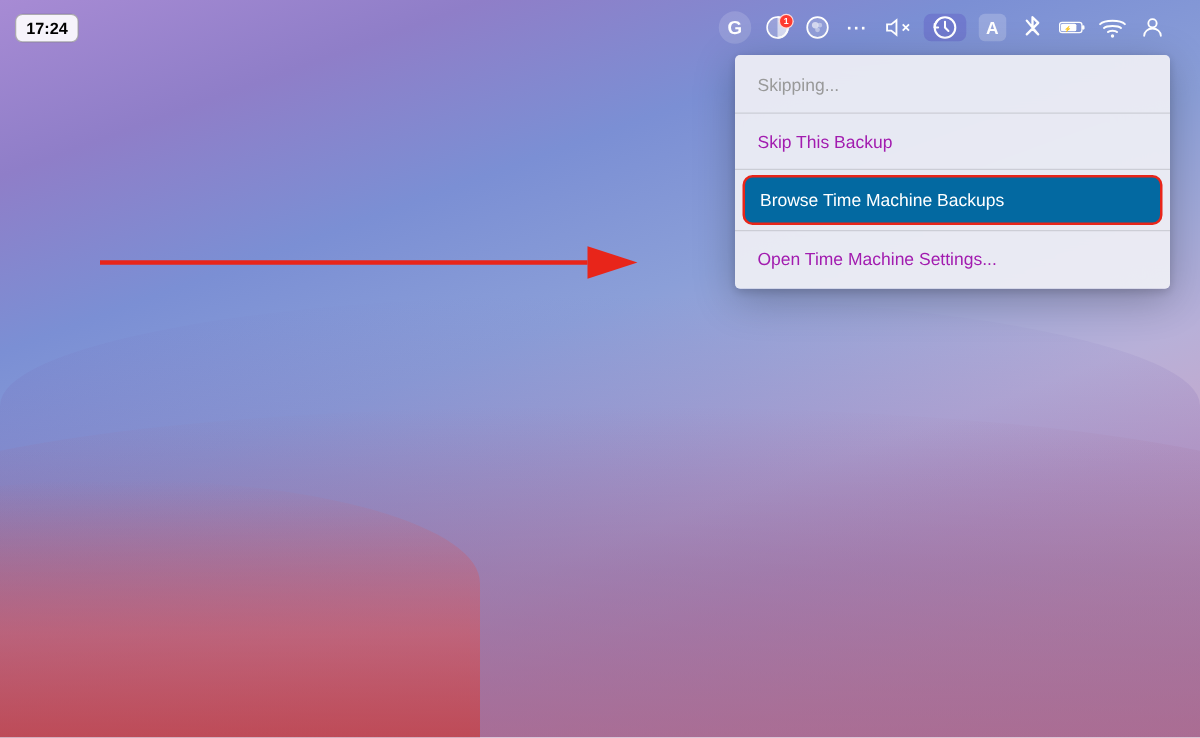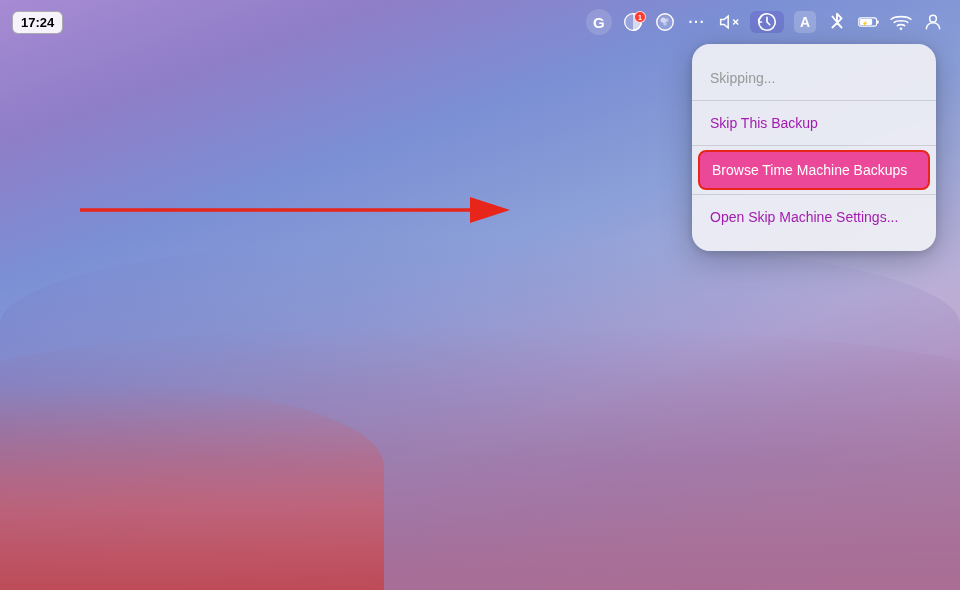--- a/index.html
+++ b/index.html
@@ -79,21 +79,21 @@
     
     .menubar {
       position: absolute;
       top: 0;
       left: 0;
       right: 0;
       height: 44px;
       display: flex;
       align-items: center;
       justify-content: flex-end;
-      padding: 0 16px;
+      padding: 0 27px;
       gap: 4px;
       z-index: 100;
     }
 
     .menubar-left {
       position: absolute;
       left: 12px;
       display: flex;
       align-items: center;
     }
@@ -130,48 +130,48 @@
       border-radius: 6px;
       padding: 3px 6px;
       width: auto;
     }
 
     
     .dropdown-menu {
       position: absolute;
       top: 44px;
       right: 24px;
-      width: 244px;
+      width: 348px;
       background: rgba(240, 240, 245, 0.92);
       backdrop-filter: blur(20px);
       -webkit-backdrop-filter: blur(20px);
-      border-radius: 18px;
+      border-radius: 4px;
       box-shadow: 0 8px 32px rgba(0,0,0,0.25), 0 2px 8px rgba(0,0,0,0.15);
-      padding: 16px 0;
+      padding: 6px 0;
       z-index: 200;
       overflow: hidden;
     }
 
     .menu-item {
       padding: 10px 18px;
       font-size: 14px;
       color: #a21caf;
       cursor: pointer;
       display: flex;
       align-items: center;
       min-height: 36px;
     }
 
     .menu-item.disabled {
       color: #999;
       cursor: default;
     }
 
     .menu-item.highlighted {
-      background: #ec4899;
+      background: #0369a1;
       color: #fff;
       border: 2.5px solid #e8251a;
       border-radius: 8px;
       margin: 2px 6px;
       padding: 10px 12px;
       align-items: center;
     }
 
     .menu-separator {
       height: 1px;
@@ -307,20 +307,20 @@
 
   <div class="menu-separator"></div>
 
   <div class="menu-item highlighted">
     <span>Browse Time Machine Backups</span>
   </div>
 
   <div class="menu-separator"></div>
 
   <div class="menu-item">
-    <span>Open Skip Machine Settings...</span>
+    <span>Open Time Machine Settings...</span>
   </div>
 </div>
 
 <svg style="position:absolute; top:185px; left:80px; width:430px; height:50px; z-index:300; pointer-events:none;" viewBox="0 0 430 50" fill="none" xmlns="http://www.w3.org/2000/svg">
   <line x1="0" y1="25" x2="390" y2="25" stroke="#e8251a" stroke-width="3.5"></line>
   <polygon points="390,12 430,25 390,38" fill="#e8251a"></polygon>
 </svg>
 
 </body></html>

